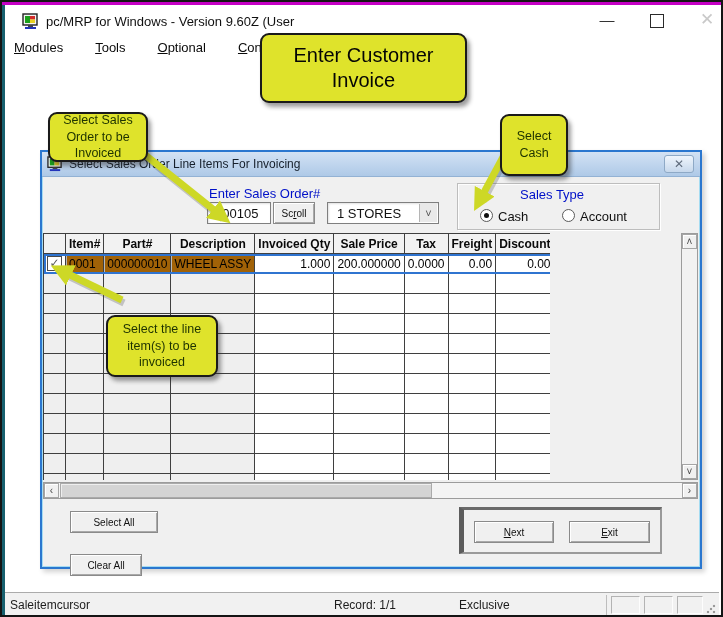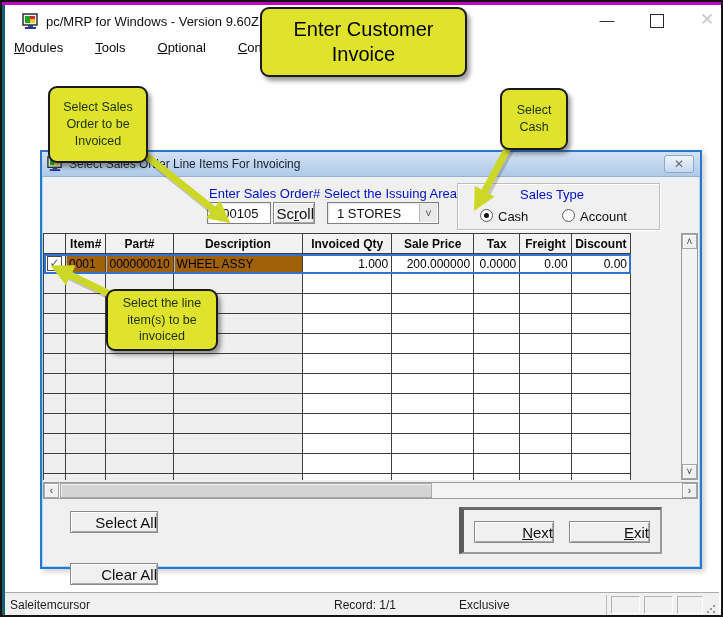--- a/index.html
+++ b/index.html
@@ -39,36 +39,36 @@
     background:linear-gradient(#eff5fc,#c7d8ec); border:1px solid #8ea9c6; border-radius:3px;
     text-align:center; line-height:16px; font-size:12px; font-weight:bold; color:#5f6c7d; }
 
   .blue-lbl { position:absolute; font-size:13px; color:#0010c8; white-space:nowrap; }
 
   .field { position:absolute; background:#fff; border:1px solid #7f7f7f;
     box-shadow:inset 1px 1px 2px rgba(0,0,0,0.12); font-size:13px; color:#111;
     display:flex; align-items:center; }
   .btn { position:absolute; background:#f0f0f0; border:1px solid #8a8a8a;
     box-shadow:inset 1px 1px 0 #ffffff, inset -1px -1px 0 #a9a9a9;
-    display:flex; align-items:center; justify-content:flex-end;
-    font-size:15px; color:#111; white-space:pre; }
+    display:flex; align-items:center; justify-content:center;
+    font-size:10px; color:#111; white-space:pre; }
   .combo-arrow-box { position:absolute; right:1px; top:1px; bottom:1px; width:18px;
     background:#e9e9e9; border-left:1px solid #b5b5b5; display:flex; align-items:center; justify-content:center;
     font-size:11px; color:#555; }
 
   .groupbox { position:absolute; left:415px; top:31px; width:203px; height:47px;
     border:1px solid #bdbdbd; box-shadow:1px 1px 0 #fff, inset 1px 1px 0 #fdfdfd; }
   .radio { position:absolute; width:13px; height:13px; border-radius:50%;
     border:1px solid #5a5a5a; background:#fff; }
   .radio .dot { position:absolute; left:3px; top:3px; width:5px; height:5px; border-radius:50%; background:#101010; display:none; }
   .radio.sel .dot { display:block; }
   .radio-lbl { position:absolute; font-size:13px; color:#101010; white-space:nowrap; }
 
   
-  .grid-wrap { position:absolute; left:1px; top:81px; width:588px; height:247px;
+  .grid-wrap { position:absolute; left:1px; top:81px; width:507px; height:247px;
     overflow:hidden; background:#fff; }
   #grid-table { border-collapse:collapse; table-layout:fixed; }
   #grid-table th, #grid-table td { border:1px solid #3f3f3f; padding:0 3px; height:20px;
     overflow:hidden; white-space:nowrap; font-size:12px; }
   #grid-table th { font-weight:bold; color:#0a0a0a; background:#f2f2f2; text-align:center; }
   #grid-table td.gray { background:#efefef; }
   #grid-table td.filled { background:#a16207; box-shadow:inset 1px 1px 0 #b9b9b9; }
   #grid-table td.num { text-align:right; }
   #grid-table tr.selected { outline:2px solid #2f74d0; outline-offset:-2px; }
   .cb { width:15px; height:15px; margin:1px auto; background:#fff; border:1px solid #4a4a4a;
@@ -97,21 +97,21 @@
   .grip { position:absolute; right:3px; bottom:3px; width:10px; height:10px;
     background:
       radial-gradient(circle at 8px 2px,#9a9a9a 1.3px,transparent 1.6px),
       radial-gradient(circle at 8px 8px,#9a9a9a 1.3px,transparent 1.6px),
       radial-gradient(circle at 2px 8px,#9a9a9a 1.3px,transparent 1.6px),
       radial-gradient(circle at 5px 5px,#9a9a9a 1.3px,transparent 1.6px); }
 
   
   .callout { position:absolute; background:#dfe32b; border:2px solid #1a1a1a; border-radius:9px;
     box-shadow:3px 4px 4px rgba(40,40,40,0.45); z-index:60; display:flex; align-items:center;
-    justify-content:center; text-align:center; }
+    justify-content:center; text-align:center;margin-top:26px; }
   .callout.big { font-size:20px; color:#050505; line-height:1.25; }
   .callout.small { font-size:12.5px; color:#1e3300; line-height:1.35; padding:4px; }
   .arrows { position:absolute; left:0; top:0; z-index:55; pointer-events:none; }
 </style>
 </head>
 <body>
 
 <div class="screen">
   <div class="frame-top"></div>
   <div class="frame-left"></div>
@@ -149,21 +149,20 @@
         <rect x="3" y="14" width="11" height="2" fill="#2233bb"></rect>
       </svg>
       <div class="dlg-title">Select Sales Order Line Items For Invoicing</div>
       <div class="dlg-close">✕</div>
     </div>
 
     <div class="blue-lbl" style="left:167px; top:34px;">Enter Sales Order#</div>
     <div class="field" style="left:165px; top:50px; width:64px; height:22px; padding-left:7px;">000105</div>
     <div class="btn" style="left:231px; top:50px; width:42px; height:22px;"><span>Sc</span><span style="text-decoration: underline;">r</span><span>oll</span></div>
 
-    <div class="blue-lbl" style="left:282px; top:34px;">Select the Issuing Area</div>
     <div class="field" style="left:285px; top:50px; width:112px; height:22px; padding-left:9px;">
       <span>1 STORES</span>
       <span class="combo-arrow-box">˅</span>
     </div>
 
     <div class="groupbox">
       <div class="blue-lbl" style="left:62px; top:3px;">Sales Type</div>
       <div class="radio sel" id="radio-cash" style="left:22px; top:25px;">
           <div class="dot"></div>
         </div>
@@ -342,21 +341,21 @@
       <div class="sb-btn" style="left:0; bottom:0; width:15px; height:15px;">˅</div>
     </div>
 
     <div class="hscroll">
       <div class="sb-btn" style="left:0; top:0; width:15px; height:15px;">‹</div>
       <div class="hthumb"></div>
       <div class="sb-btn" style="right:0; top:0; width:15px; height:15px;">›</div>
     </div>
 
     <div class="btn" style="left:28px; top:359px; width:88px; height:22px;">Select All</div>
-    <div class="btn" style="left:28px; top:411px; width:88px; height:22px;">Clear All</div>
+    <div class="btn" style="left:28px; top:402px; width:72px; height:22px;">Clear All</div>
 
     <div class="navframe"></div>
     <div class="btn" style="left:432px; top:369px; width:80px; height:22px;"><span></span><span style="text-decoration: underline;">N</span><span>ext</span></div>
     <div class="btn" style="left:527px; top:369px; width:81px; height:22px;"><span></span><span style="text-decoration: underline;">E</span><span>xit</span></div>
   </div>
 
   <svg class="arrows" width="723" height="617" viewBox="0 0 723 617">
     <defs>
       <marker id="ah" markerWidth="3.2" markerHeight="3.2" refX="1.1" refY="1.6" orient="auto">
         <path d="M0,0 L3.2,1.6 L0,3.2 Z" fill="#cdd826"></path>
@@ -366,21 +365,21 @@
     <line x1="127" y1="140" x2="217" y2="212" stroke="#cdd826" stroke-width="7" marker-end="url(#ah)"></line>
     <line x1="507" y1="144" x2="479" y2="196" stroke="rgba(60,60,60,0.25)" stroke-width="7" transform="translate(2,3)"></line>
     <line x1="507" y1="144" x2="479" y2="196" stroke="#cdd826" stroke-width="7" marker-end="url(#ah)"></line>
     <line x1="120" y1="298" x2="62" y2="270" stroke="rgba(60,60,60,0.25)" stroke-width="7" transform="translate(2,3)"></line>
     <line x1="120" y1="298" x2="62" y2="270" stroke="#cdd826" stroke-width="7" marker-end="url(#ah)"></line>
   </svg>
 
   <div class="callout big" style="left:258px; top:5px; width:207px; height:70px;">
     <div>Enter Customer Invoice</div>
   </div>
-  <div class="callout small" style="left:46px; top:84px; width:100px; height:77px;">
+  <div class="callout small" style="left:46px; top:84px; width:100px; height:50px;">
     <div>Select Sales Order to be Invoiced</div>
   </div>
   <div class="callout small" style="left:104px; top:287px; width:112px; height:62px;">
     <div>Select the line item(s) to be invoiced</div>
   </div>
   <div class="callout small" style="left:498px; top:86px; width:68px; height:62px;">
     <div>Select Cash</div>
   </div>
 
   <div class="statusbar">

